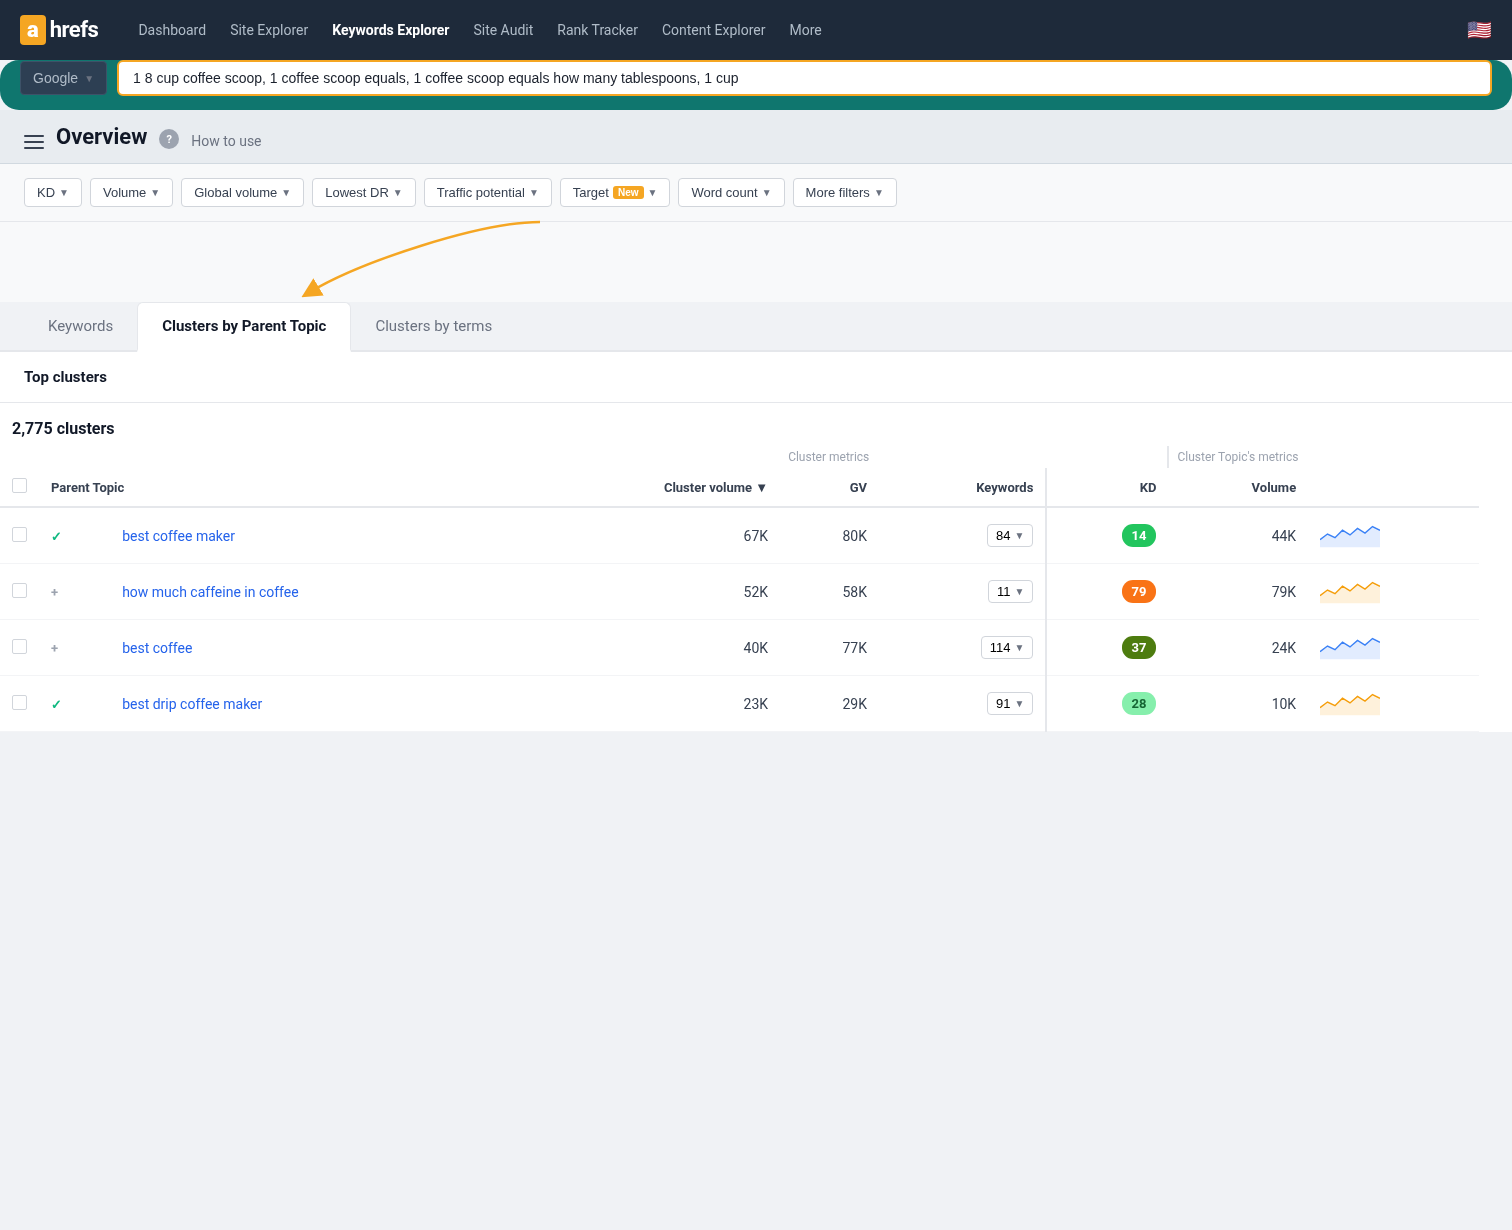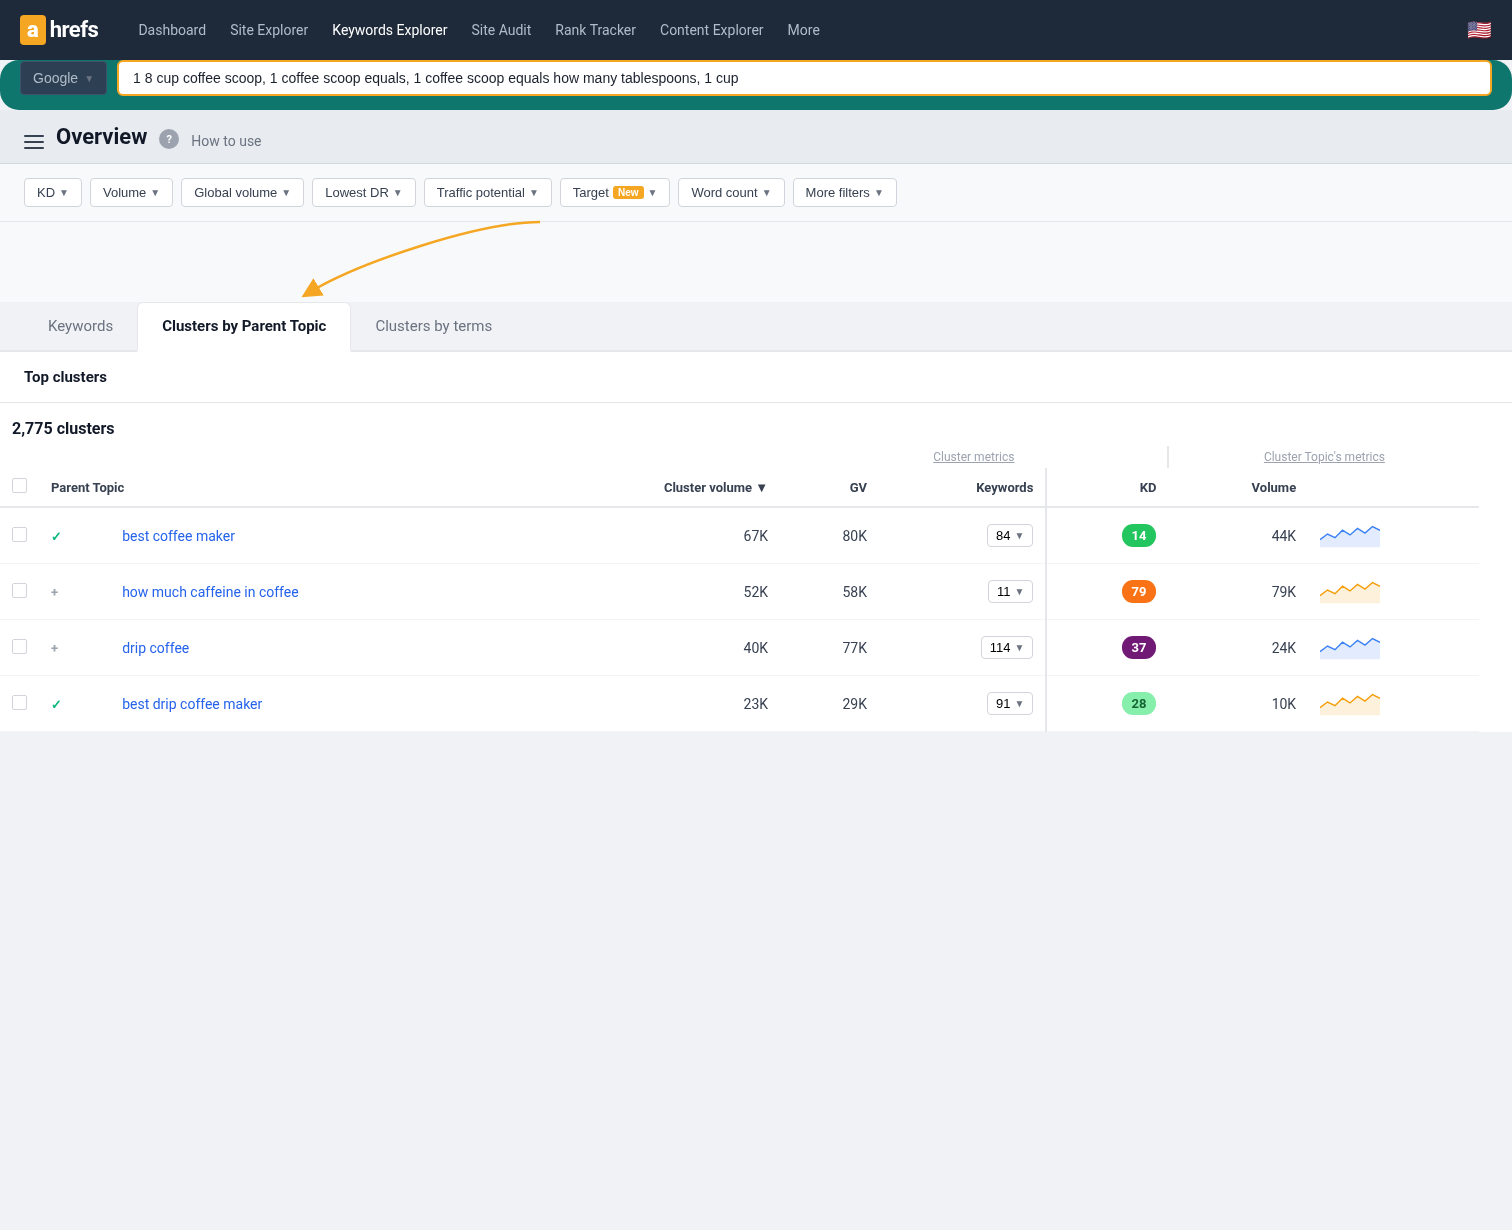--- a/index.html
+++ b/index.html
@@ -4,21 +4,21 @@
   <style>
     * { box-sizing: border-box; margin: 0; padding: 0; }
     body { font-family: -apple-system, BlinkMacSystemFont, 'Segoe UI', Roboto, sans-serif; background: #f0f2f5; font-size: 14px; color: #1a202c; }
 
     
     .nav { background: #1e2a3a; display: flex; align-items: center; padding: 0 20px; height: 60px; gap: 24px; }
     .nav-logo { display: flex; align-items: center; gap: 4px; margin-right: 16px; }
     .logo-a { background: #f5a623; color: white; font-weight: 900; font-size: 22px; padding: 2px 7px; border-radius: 4px; line-height: 1.2; }
     .logo-text { color: white; font-size: 22px; font-weight: 700; letter-spacing: -0.5px; }
     .nav-item { color: #b0bcc8; font-size: 14px; cursor: pointer; white-space: nowrap; text-decoration: none; }
-    .nav-item.active { color: white; font-weight: 400; }
+    .nav-item.active { color: white; font-weight: 700; }
     .nav-spacer { flex: 1; }
     .flag { font-size: 20px; }
 
     
     .search-bar-row { background: #0f766e; padding: 0 20px 14px 20px; display: flex; align-items: center; gap: 10px; border-radius: 19px; }
     .google-btn { background: #2d3f53; color: #b0bcc8; border: 1px solid #3d5268; border-radius: 4px; padding: 8px 12px; font-size: 14px; display: flex; align-items: center; gap: 6px; cursor: pointer; white-space: nowrap; }
     .search-input-wrapper { flex: 1; border: 2px solid #f5a623; border-radius: 6px; background: white; padding: 8px 14px; display: flex; align-items: center; }
     .search-input-wrapper input { border: none; outline: none; width: 100%; font-size: 14px; color: #1a202c; background: transparent; }
 
     
@@ -47,39 +47,39 @@
     
     .content { background: white; }
     .top-clusters-header { padding: 16px 24px; font-size: 15px; font-weight: 700; color: #111827; border-bottom: 1px solid #e5e7eb; }
 
     
     .table-area { background: white; }
     .clusters-count { padding: 16px 12px 8px; font-size: 16px; font-weight: 700; color: #111827; }
 
     
     .data-table { width: 100%; border-collapse: collapse; }
-    .table-meta-row td { padding: 4px 8px; font-size: 12px; color: #9ca3af; text-align: center; text-decoration: underline; }
+    .table-meta-row td { padding: 4px 8px; font-size: 12px; color: #9ca3af; text-align: left; }
     .col-cluster-metrics { text-align: center; color: #9ca3af; font-size: 12px; }
     .col-parent-metrics { text-align: center; color: #9ca3af; font-size: 12px; }
     .table-header-row th { padding: 10px 12px; font-size: 13px; font-weight: 700; color: #374151; border-bottom: 2px solid #e5e7eb; white-space: nowrap; }
     .th-checkbox { width: 32px; }
     .th-parent { text-align: left; }
     .th-right { text-align: right; }
     .data-row td { padding: 12px 12px; border-bottom: 1px solid #f3f4f6; vertical-align: middle; }
     .checkbox-cell { text-align: center; }
     .cb { width: 15px; height: 15px; border: 1.5px solid #d1d5db; border-radius: 2px; display: inline-block; cursor: pointer; }
     .row-icon { color: #9ca3af; font-size: 13px; font-weight: 700; }
     .row-icon.check { color: #10b981; }
     .parent-link { color: #2563eb; text-decoration: none; font-size: 14px; }
     .num-cell { text-align: right; font-size: 14px; color: #374151; }
     .keywords-btn { border: 1px solid #d1d5db; border-radius: 4px; padding: 3px 8px; font-size: 13px; background: white; cursor: pointer; display: inline-flex; align-items: center; gap: 4px; }
     .kd-badge { border-radius: 11px; padding: 4px 10px; font-size: 13px; font-weight: 700; color: white; display: inline-block; min-width: 32px; text-align: center; }
     .kd-green { background: #22c55e; }
     .kd-orange { background: #f97316; }
-    .kd-yellow { background: #701a75; }
+    .kd-yellow { background: #4d7c0f; }
     .kd-light-green { background: #86efac; color: #166534; }
     .sparkline { width: 60px; height: 28px; }
 
     
     .separator-col { border-left: 2px solid #e5e7eb; }
   </style>
 </head>
 <body>
 
 <nav class="nav">
@@ -257,21 +257,21 @@
         <path d="M0,20 L8,14 L16,18 L24,10 L32,15 L40,8 L48,13 L56,6 L64,10 L64,28 L0,28 Z" fill="#f59e0b" opacity="0.15"></path>
       </svg>
     </td>
   </tr>
           <tr class="data-row">
     <td class="checkbox-cell">
       <div class="cb"></div>
     </td>
     <td><span class="row-icon">+</span></td>
     <td>
-      <a class="parent-link" href="#">drip coffee</a>
+      <a class="parent-link" href="#">best coffee</a>
     </td>
     <td class="num-cell">40K</td>
     <td class="num-cell">77K</td>
     <td class="num-cell">
       <button class="keywords-btn">
         114 <span class="chevron">▼</span>
       </button>
     </td>
     <td class="num-cell separator-col">
       <span class="kd-badge kd-yellow">37</span>

